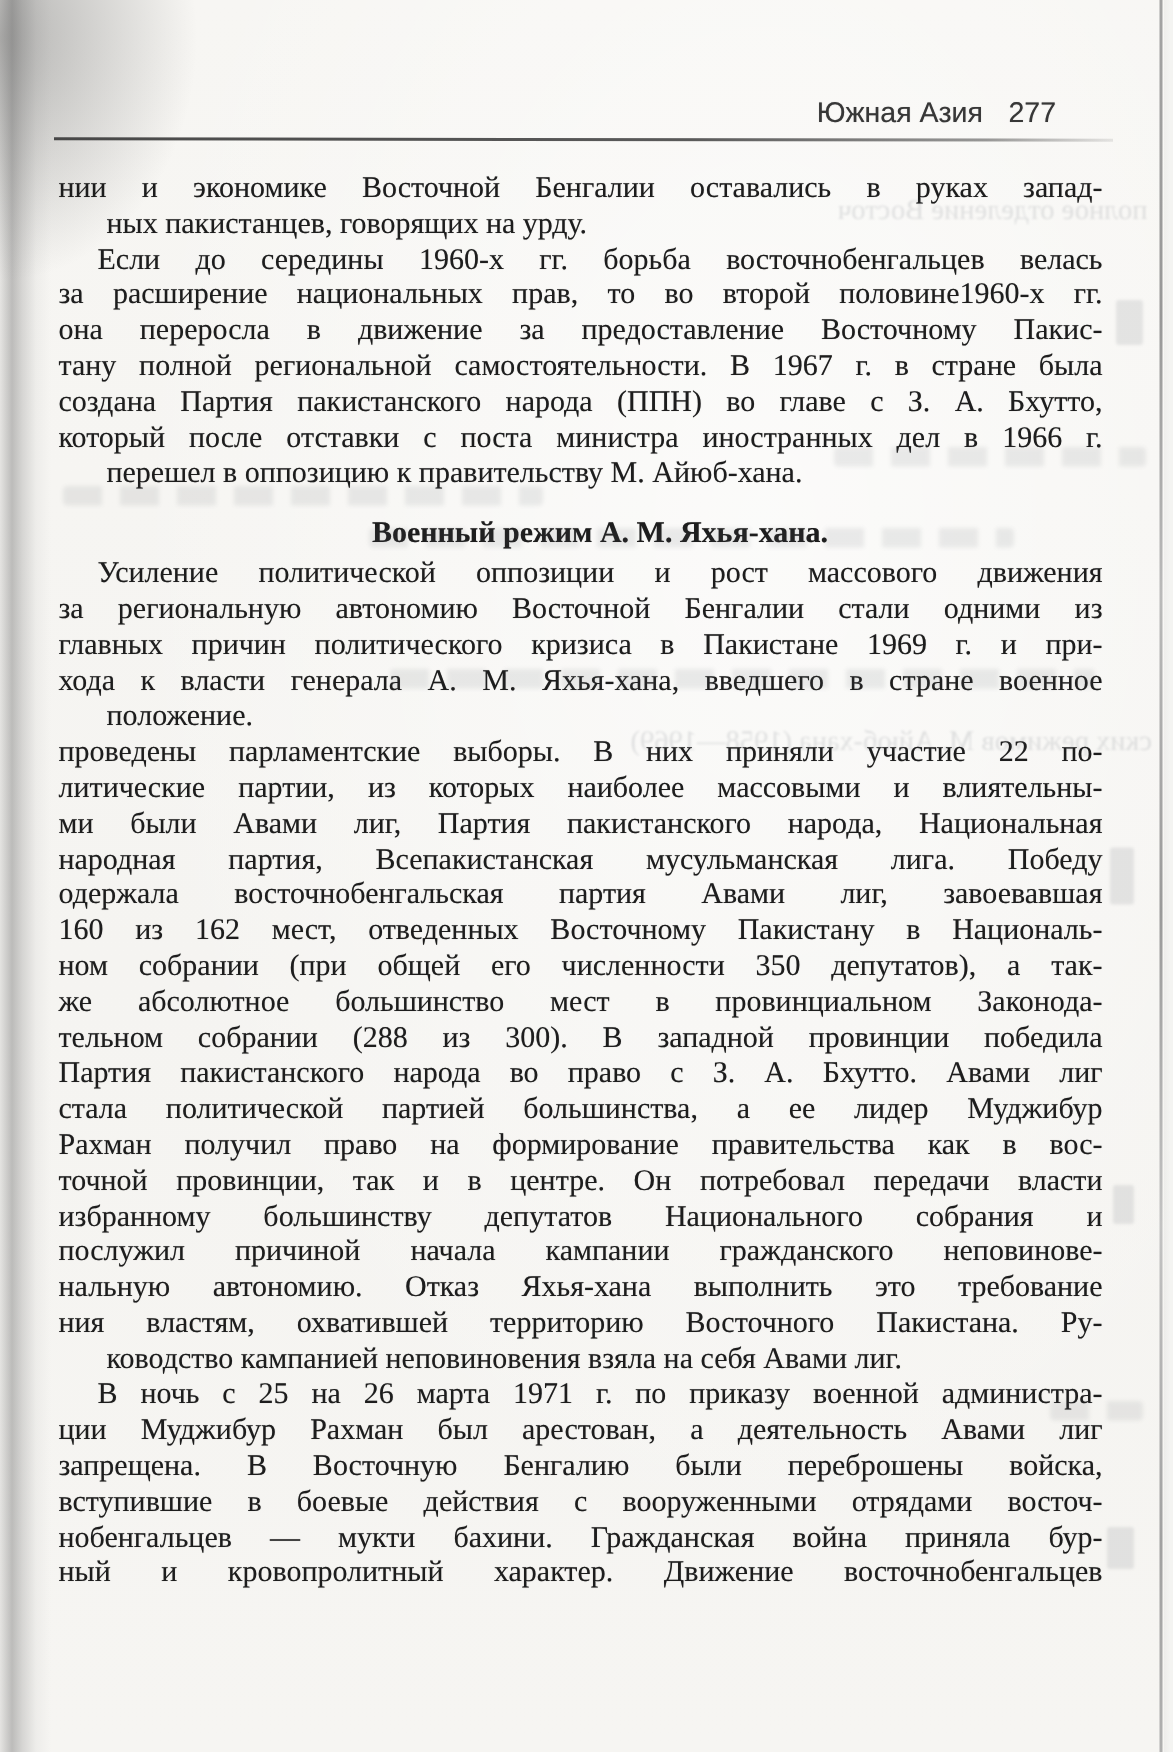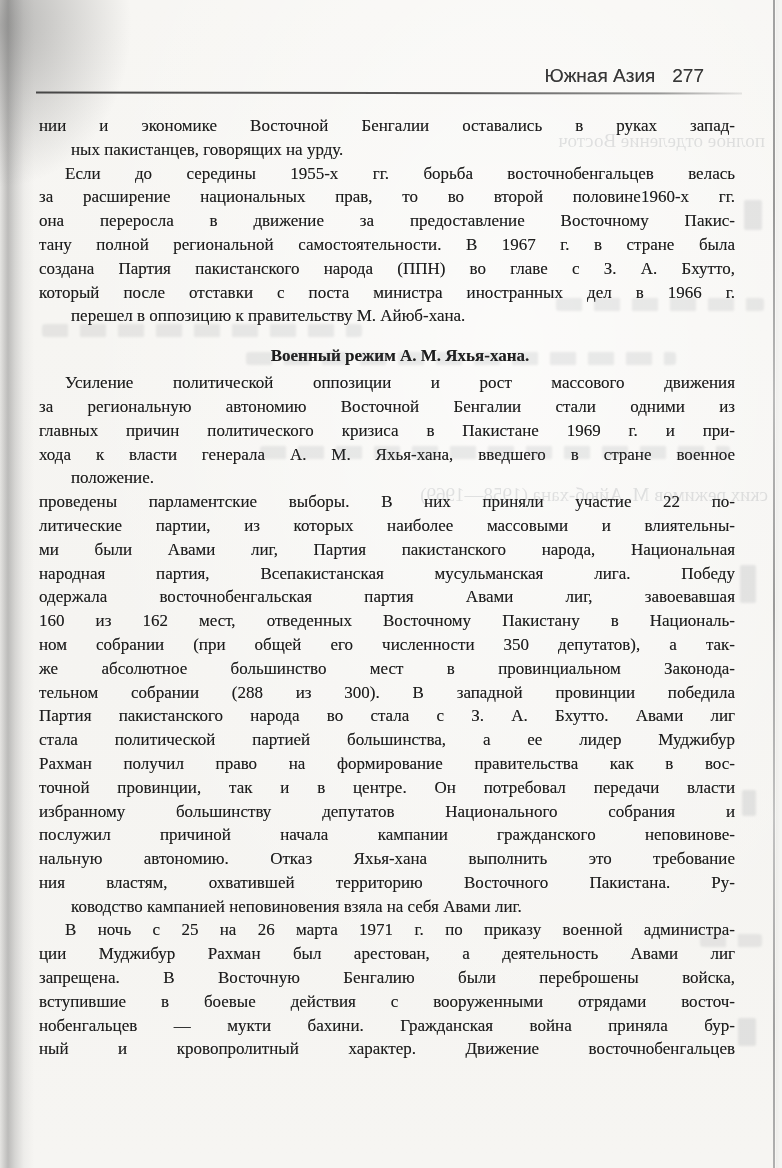--- a/index.html
+++ b/index.html
@@ -50,21 +50,21 @@
   .header-rule{
     position:absolute;top:92px;left:36px;width:706px;height:2px;
     background:linear-gradient(to right,
       rgba(55,55,55,.9) 0%, rgba(62,62,62,.85) 60%,
       rgba(70,70,70,.55) 88%, rgba(80,80,80,.12) 100%);
     transform:rotate(.08deg);
   }
   
   .body-text{
     position:absolute;left:39px;top:114px;width:696px;
-    font-size:17px;line-height:23.8px;color:#1d1d1d;
+    font-size:20px;line-height:23.8px;color:#1d1d1d;
     text-shadow:0 0 .5px rgba(25,25,25,.45);
   }
   .line{height:23.8px;text-align:justify;text-align-last:justify;}
   .line.end{text-align-last:left;margin-left:32px;}
   .line.indent{padding-left:26px;}
   .heading{font-weight:bold;margin:14.8px 0 3.2px;padding-left:26px;}
   .heading .hline{height:25px;line-height:25px;text-align:center;}
   
   .ghost{
     position:absolute;
@@ -94,21 +94,21 @@
     <span>Южная Азия</span><span class="pageno">277</span>
   </div>
   <div class="header-rule"></div>
 
   <div class="body-text">
       <div class="paragraph">
         <div class="line">нии и экономике Восточной Бенгалии оставались в руках запад-</div>
         <div class="line end">ных пакистанцев, говорящих на урду.</div>
       </div>
       <div class="paragraph">
-        <div class="line indent">Если до середины 1955-х гг. борьба восточнобенгальцев велась</div>
+        <div class="line indent">Если до середины 1960-х гг. борьба восточнобенгальцев велась</div>
         <div class="line">за расширение национальных прав, то во второй половине1960-х гг.</div>
         <div class="line">она переросла в движение за предоставление Восточному Пакис-</div>
         <div class="line">тану полной региональной самостоятельности. В 1967 г. в стране была</div>
         <div class="line">создана Партия пакистанского народа (ППН) во главе с З. А. Бхутто,</div>
         <div class="line">который после отставки с поста министра иностранных дел в 1966 г.</div>
         <div class="line end">перешел в оппозицию к правительству М. Айюб-хана.</div>
       </div>
       <div class="heading">
         <div class="hline">Военный режим А. М. Яхья-хана.</div>
       </div>
@@ -122,21 +122,21 @@
       <div class="paragraph">
         <div class="line">проведены парламентские выборы. В них приняли участие 22 по-</div>
         <div class="line">литические партии, из которых наиболее массовыми и влиятельны-</div>
         <div class="line">ми были Авами лиг, Партия пакистанского народа, Национальная</div>
         <div class="line">народная партия, Всепакистанская мусульманская лига. Победу</div>
         <div class="line">одержала восточнобенгальская партия Авами лиг, завоевавшая</div>
         <div class="line">160 из 162 мест, отведенных Восточному Пакистану в Националь-</div>
         <div class="line">ном собрании (при общей его численности 350 депутатов), а так-</div>
         <div class="line">же абсолютное большинство мест в провинциальном Законода-</div>
         <div class="line">тельном собрании (288 из 300). В западной провинции победила</div>
-        <div class="line">Партия пакистанского народа во стала с З. А. Бхутто. Авами лиг</div>
+        <div class="line">Партия пакистанского народа во право с З. А. Бхутто. Авами лиг</div>
         <div class="line">стала политической партией большинства, а ее лидер Муджибур</div>
         <div class="line">Рахман получил право на формирование правительства как в вос-</div>
         <div class="line">точной провинции, так и в центре. Он потребовал передачи власти</div>
         <div class="line">избранному большинству депутатов Национального собрания и</div>
         <div class="line">послужил причиной начала кампании гражданского неповинове-</div>
         <div class="line">нальную автономию. Отказ Яхья-хана выполнить это требование</div>
         <div class="line">ния властям, охватившей территорию Восточного Пакистана. Ру-</div>
         <div class="line end">ководство кампанией неповиновения взяла на себя Авами лиг.</div>
       </div>
       <div class="paragraph">

